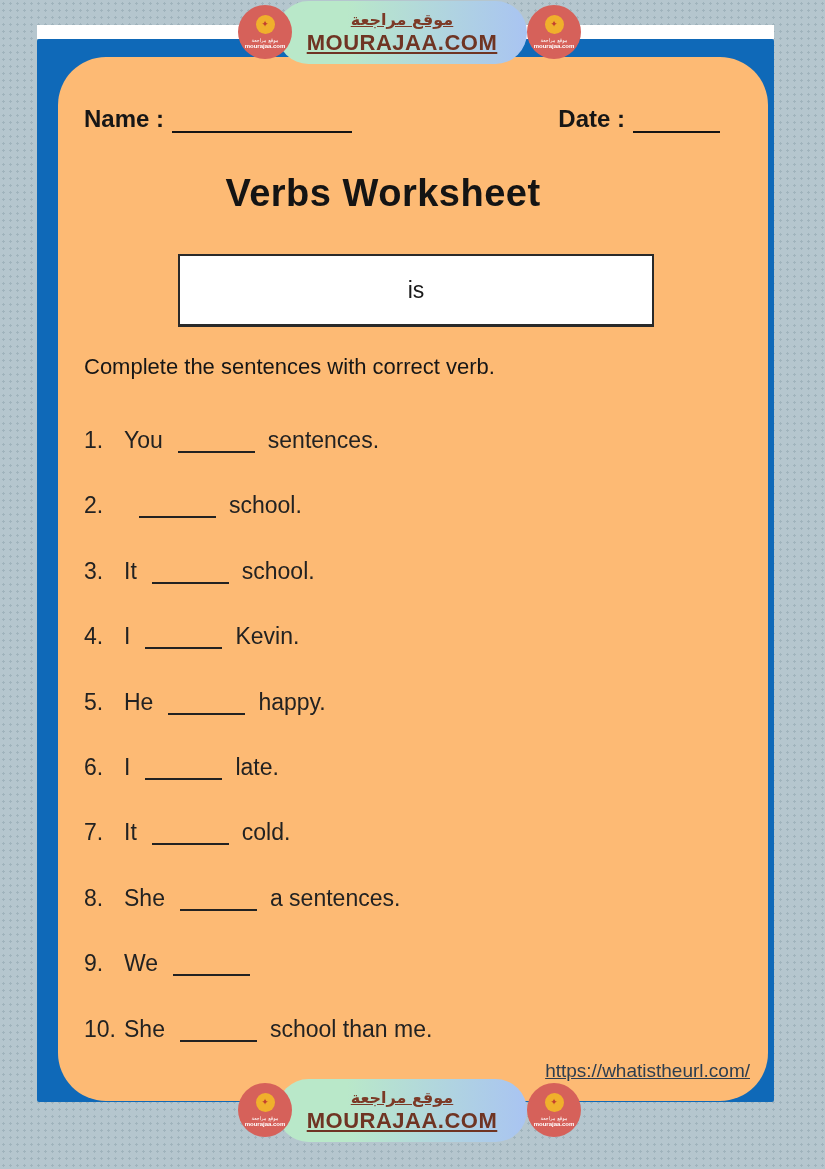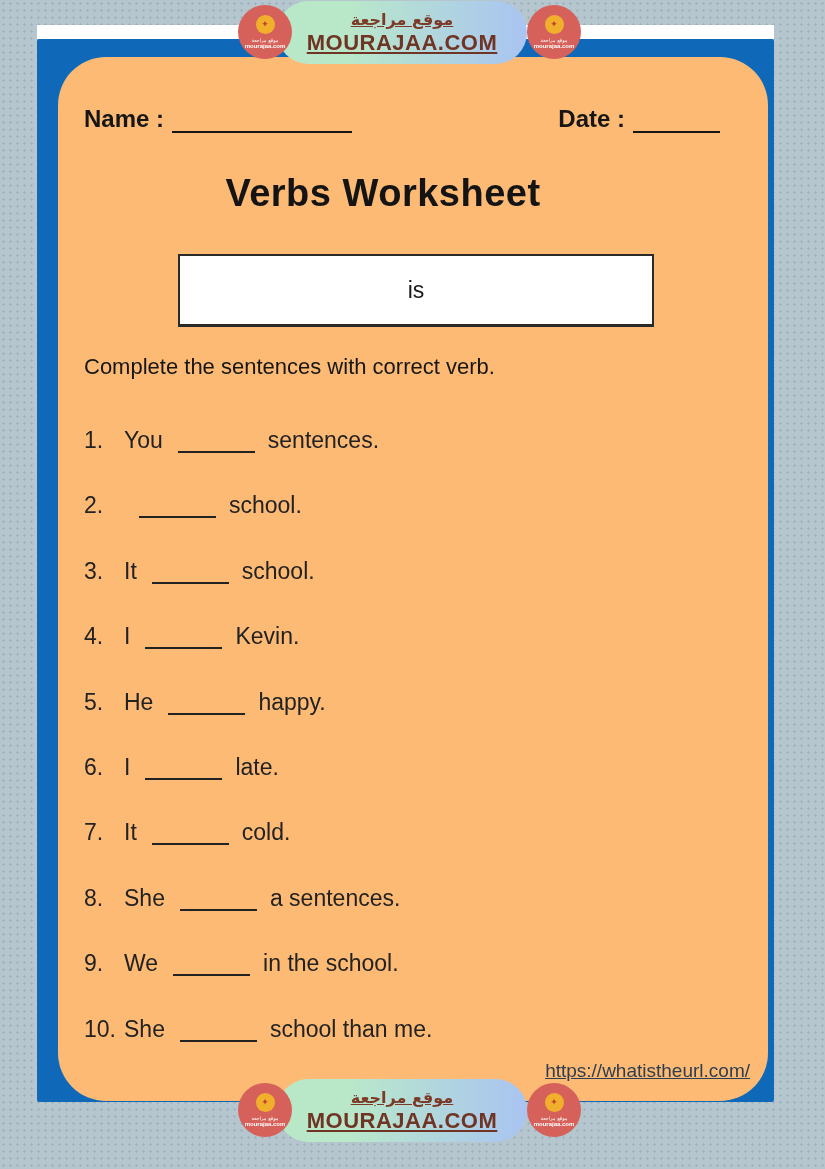--- a/index.html
+++ b/index.html
@@ -171,21 +171,20 @@
     <span class="num">8.</span>
     <span>She</span>
     <span class="blank"></span>
     <span>a sentences.</span>
   </div>
 
   <div class="sentence-row">
     <span class="num">9.</span>
     <span>We</span>
     <span class="blank"></span>
-    <span>in the school.</span>
   </div>
 
   <div class="sentence-row">
     <span class="num">10.</span>
     <span>She</span>
     <span class="blank"></span>
     <span>school than me.</span>
   </div>
 </div>
 

